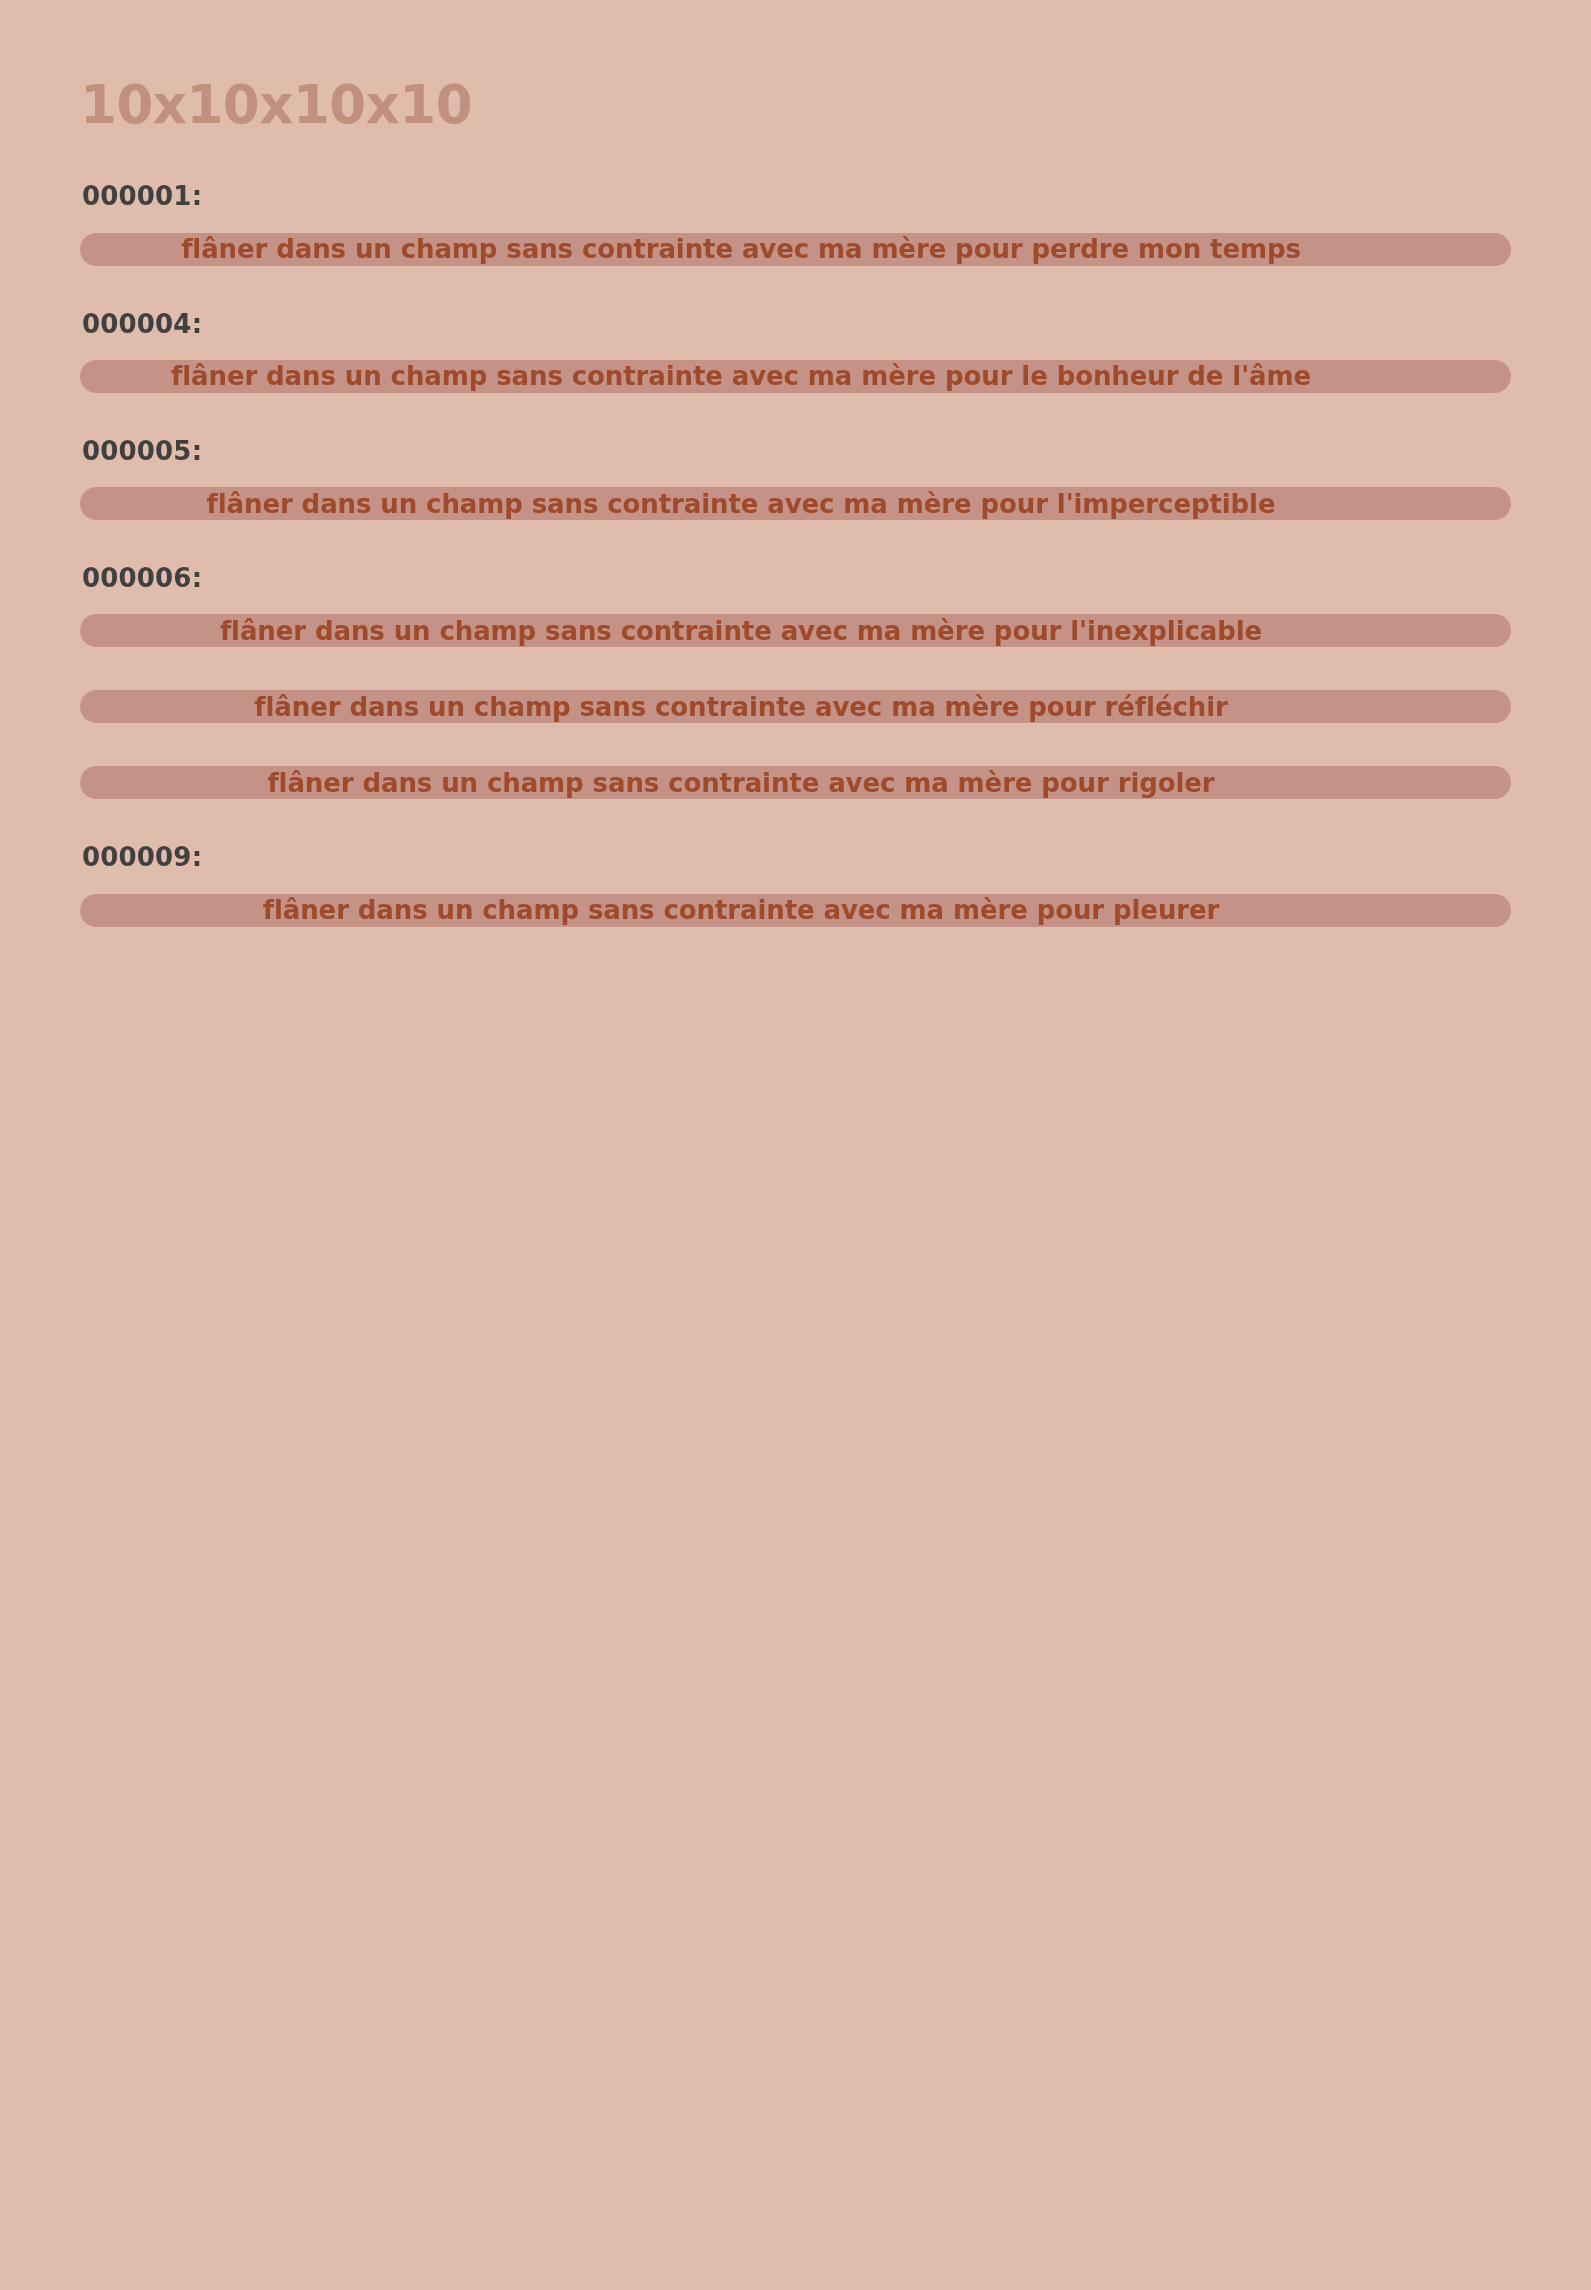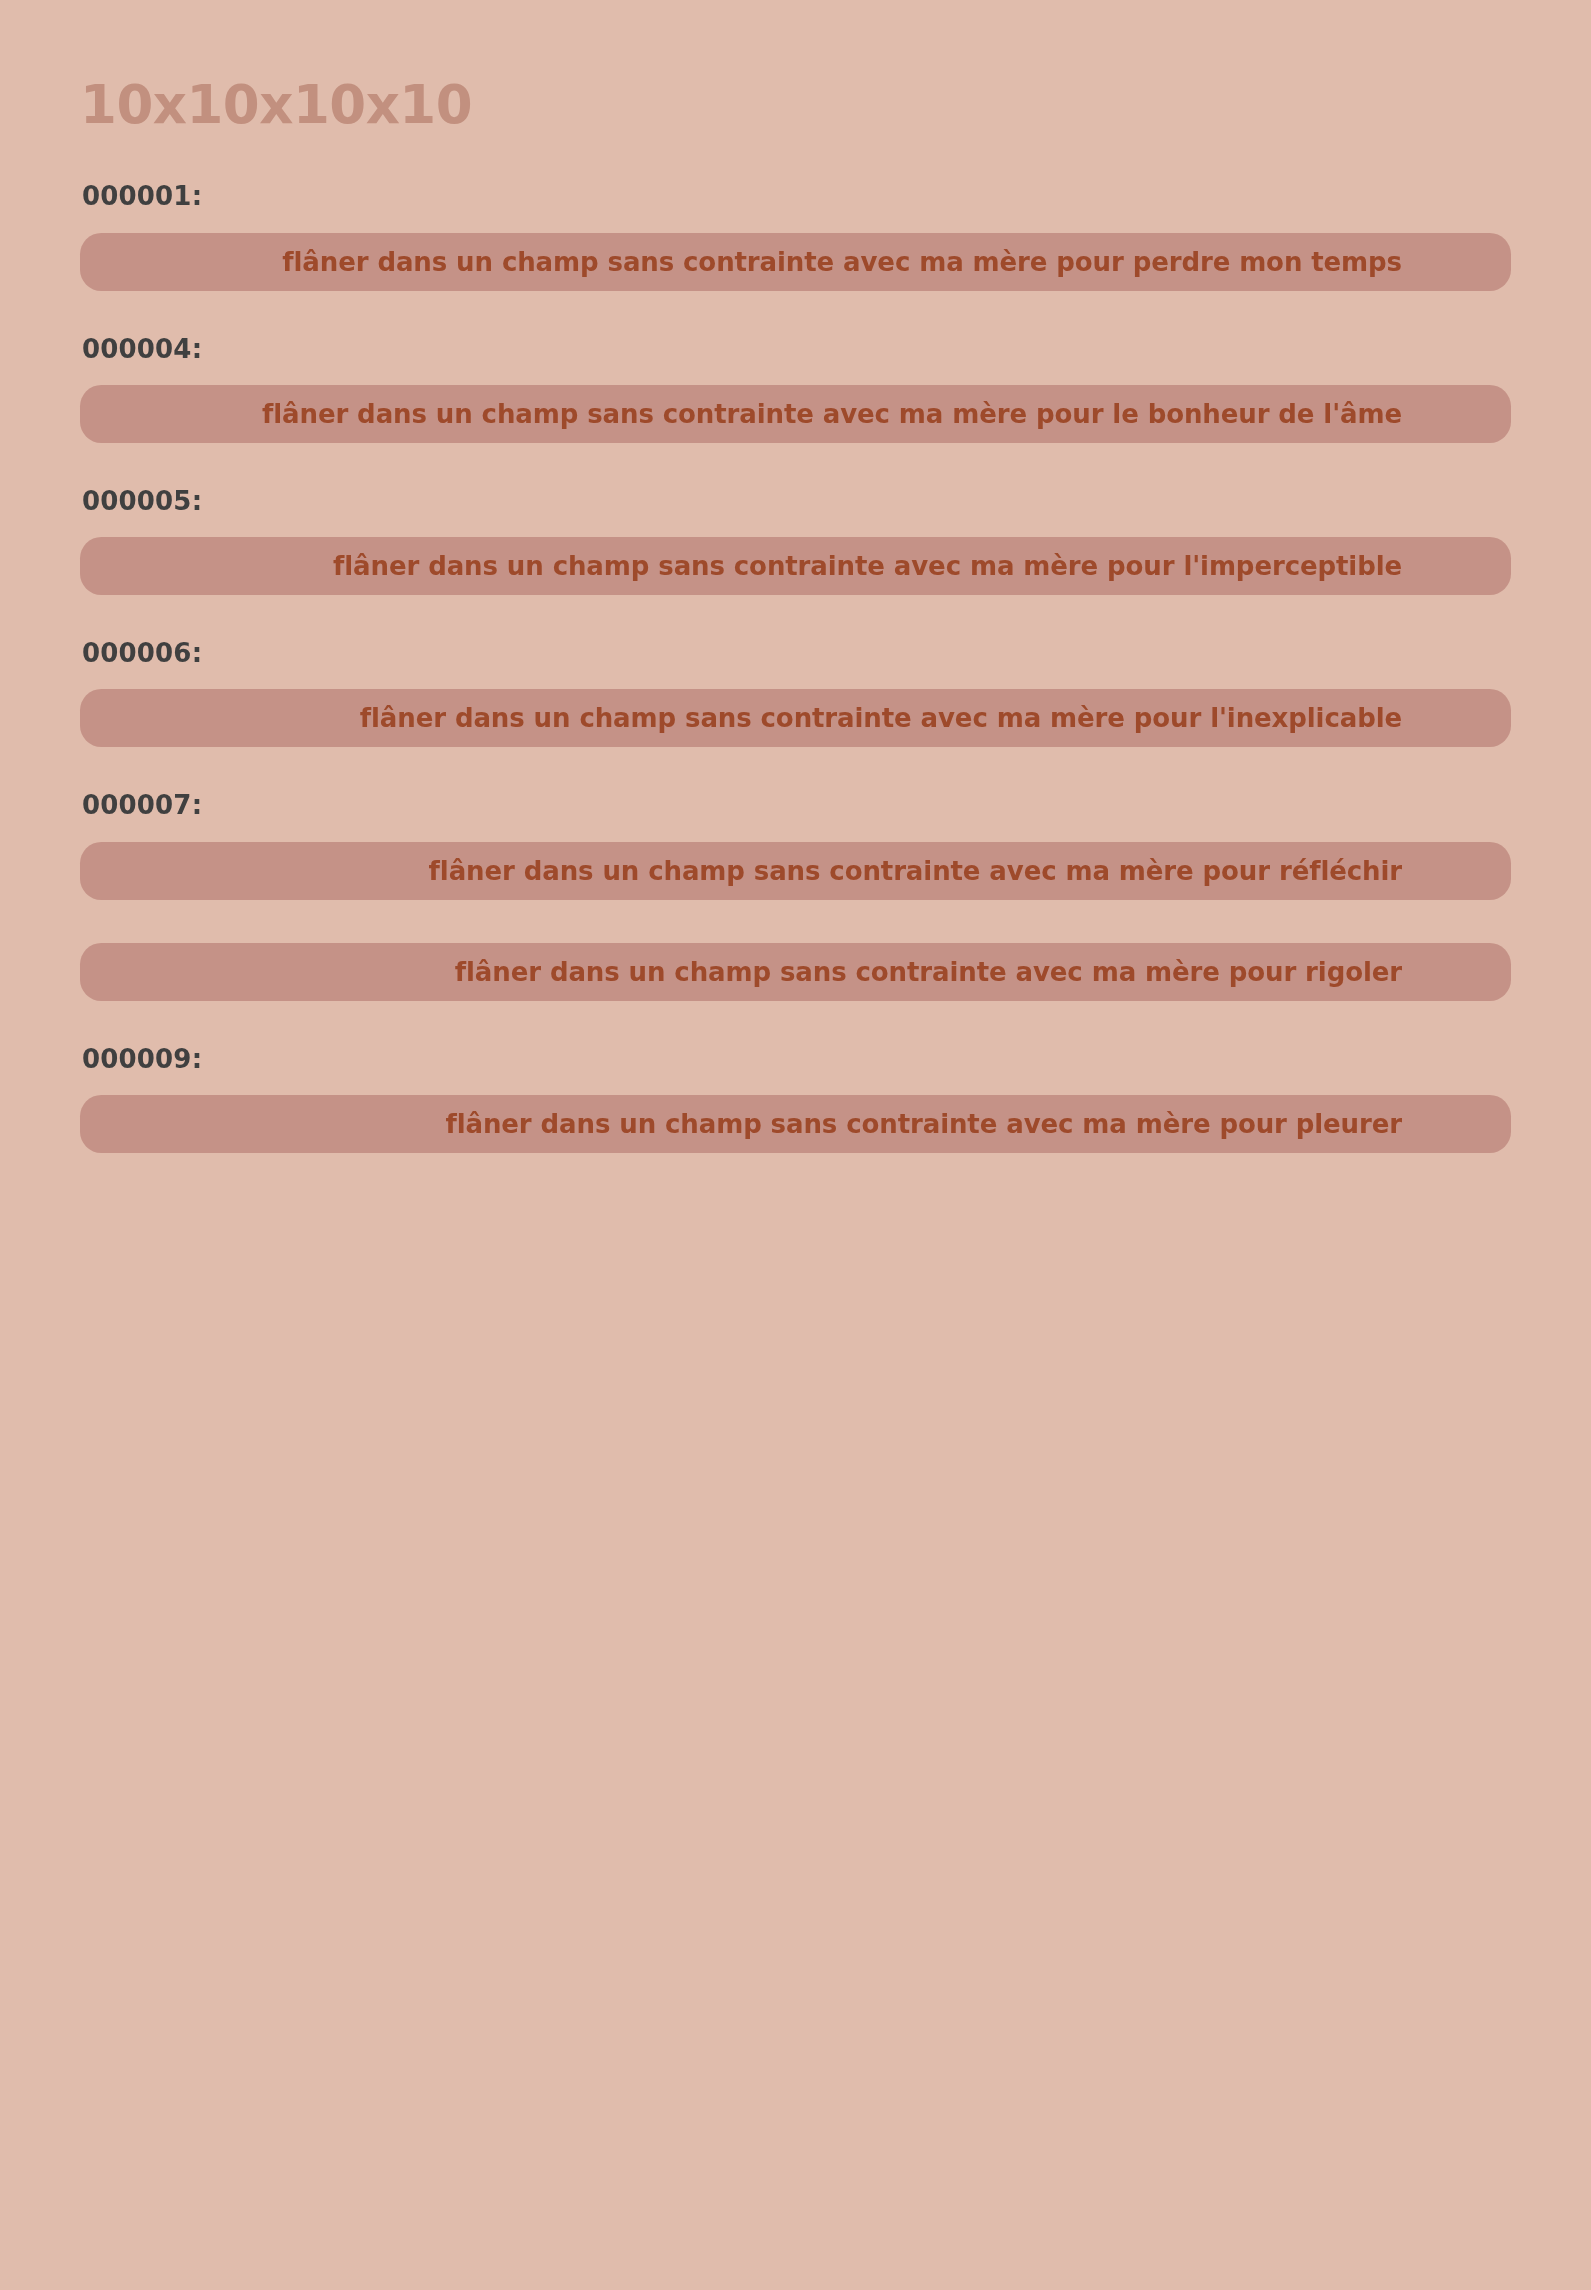--- a/index.html
+++ b/index.html
@@ -33,26 +33,26 @@
   .entry-id {
     font-size: 26px;
     font-weight: bold;
     color: #404040;
     margin: 0 0 21.3px 1.9px;
     letter-spacing: 0.2px;
   }
   .entry-bar {
     box-sizing: border-box;
     width: 1431px;
-    height: 58px;
+    height: 33px;
     background: #c59287;
     border-radius: 21.3px;
     display: flex;
     align-items: center;
-    justify-content: flex-end;
+    justify-content: center;
     padding-right: 109px;
   }
   .entry-text {
     font-size: 26px;
     font-weight: bold;
     color: #9e4a2b;
     white-space: nowrap;
     letter-spacing: -0.1px;
   }
 </style>
@@ -87,21 +87,20 @@
   </div>
 
   <div class="entry">
     <div class="entry-id">000006:</div>
     <div class="entry-bar">
       <span class="entry-text">flâner dans un champ sans contrainte avec ma mère pour l'inexplicable</span>
     </div>
   </div>
 
   <div class="entry">
-    <div class="entry-id">000007:</div>
     <div class="entry-bar">
       <span class="entry-text">flâner dans un champ sans contrainte avec ma mère pour réfléchir</span>
     </div>
   </div>
 
   <div class="entry">
     <div class="entry-bar">
       <span class="entry-text">flâner dans un champ sans contrainte avec ma mère pour rigoler</span>
     </div>
   </div>

